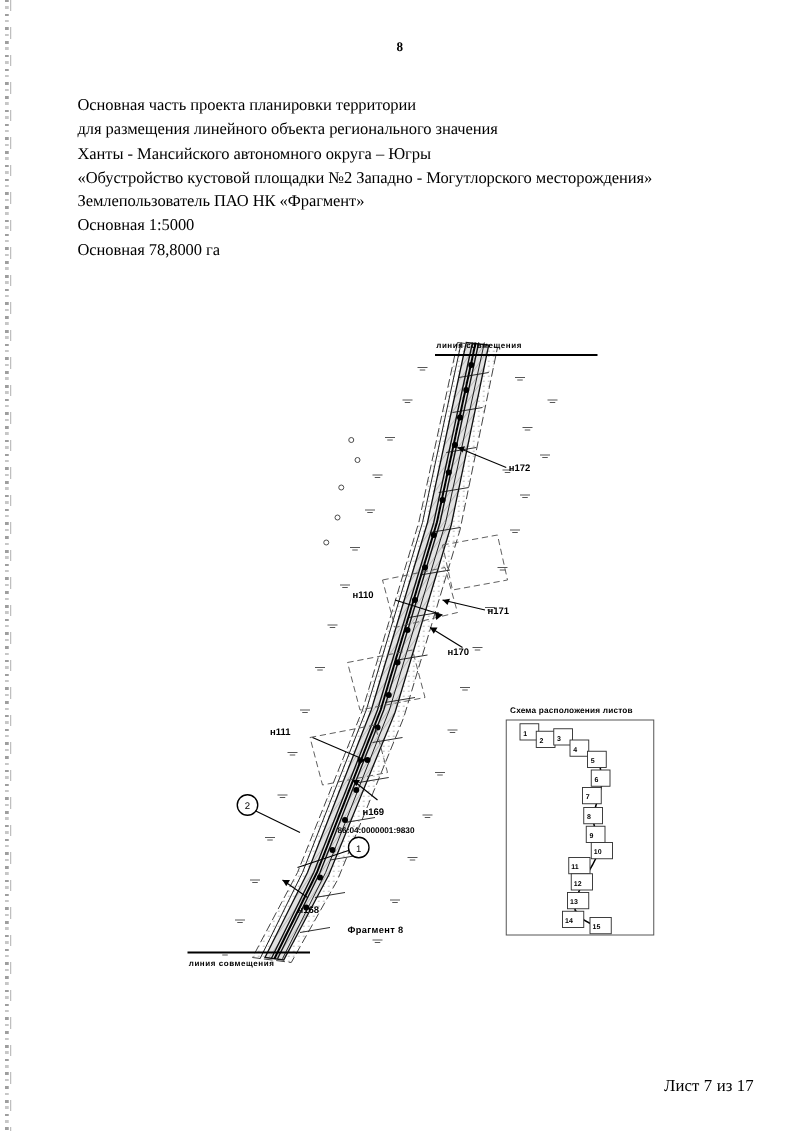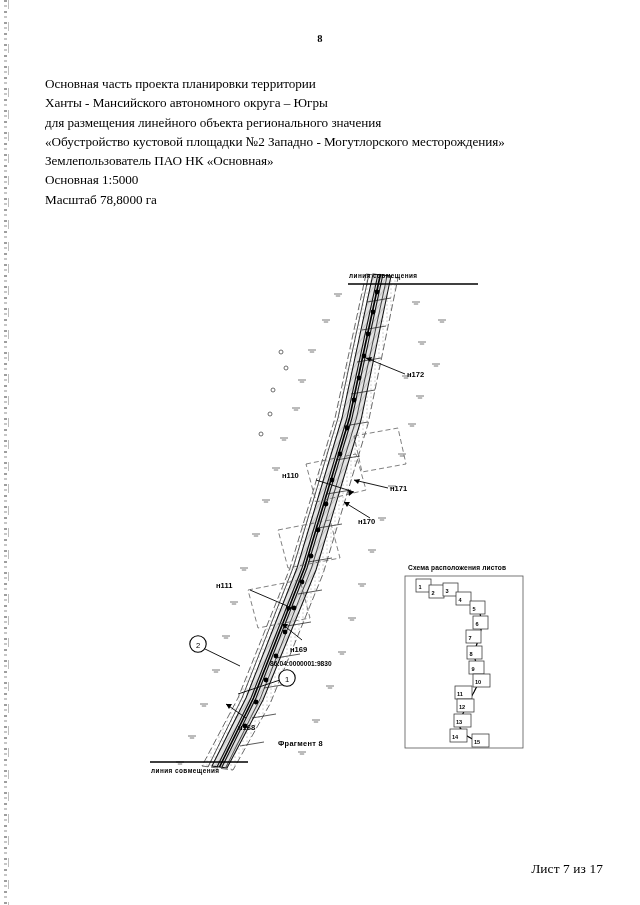--- a/index.html
+++ b/index.html
@@ -68,20 +68,21 @@
     position: absolute;
     left: 45px;
     top: 74px;
     width: 545px;
   }
   .heading-line {
     font-size: 13.2px;
     line-height: 19.3px;
     white-space: nowrap;
     letter-spacing: -0.05px;
+    margin-left: 17px;
   }
 
   
   .map-area {
     position: absolute;
     left: 130px;
     top: 268px;
     width: 410px;
     height: 510px;
   }
@@ -100,26 +101,26 @@
 </head>
 <body>
 
 <div class="scan-edge"></div>
 <div class="scan-edge2"></div>
 
 <div class="page-number">8</div>
 
 <div class="heading-block">
   <div class="heading-line">Основная часть проекта планировки территории</div>
+  <div class="heading-line">для размещения линейного объекта  регионального значения</div>
   <div class="heading-line"> Ханты - Мансийского автономного  округа – Югры</div>
-  <div class="heading-line">для размещения линейного объекта  регионального значения</div>
   <div class="heading-line">«Обустройство кустовой площадки №2 Западно - Могутлорского месторождения»</div>
-  <div class="heading-line">Землепользователь  ПАО НК «Основная»</div>
+  <div class="heading-line">Землепользователь  ПАО НК «Фрагмент»</div>
   <div class="heading-line">Основная 1:5000</div>
-  <div class="heading-line">Масштаб 78,8000 га</div>
+  <div class="heading-line">Основная 78,8000 га</div>
 </div>
 
 <div class="map-area">
 <svg class="map-svg" width="410" height="510" viewBox="0 0 410 510" xmlns="http://www.w3.org/2000/svg">
   <defs>
 
     <pattern id="hatch" width="5" height="5" patternUnits="userSpaceOnUse" patternTransform="rotate(35)">
       <rect width="5" height="5" fill="#e2e2e2"></rect>
       <line x1="0" y1="0" x2="0" y2="5" stroke="#8e8e8e" stroke-width="0.7"></line>
     </pattern>

